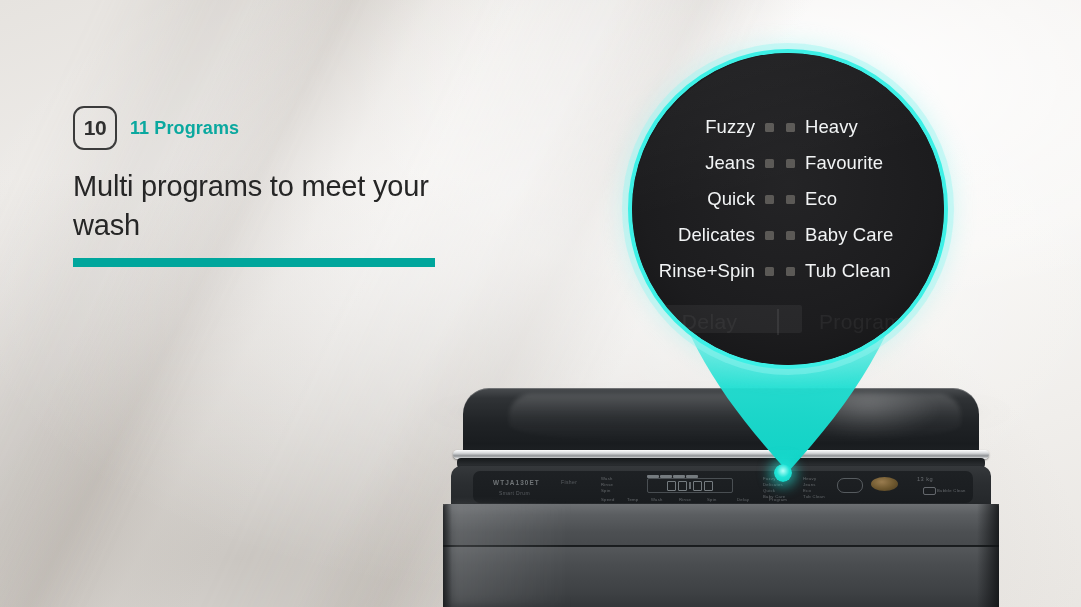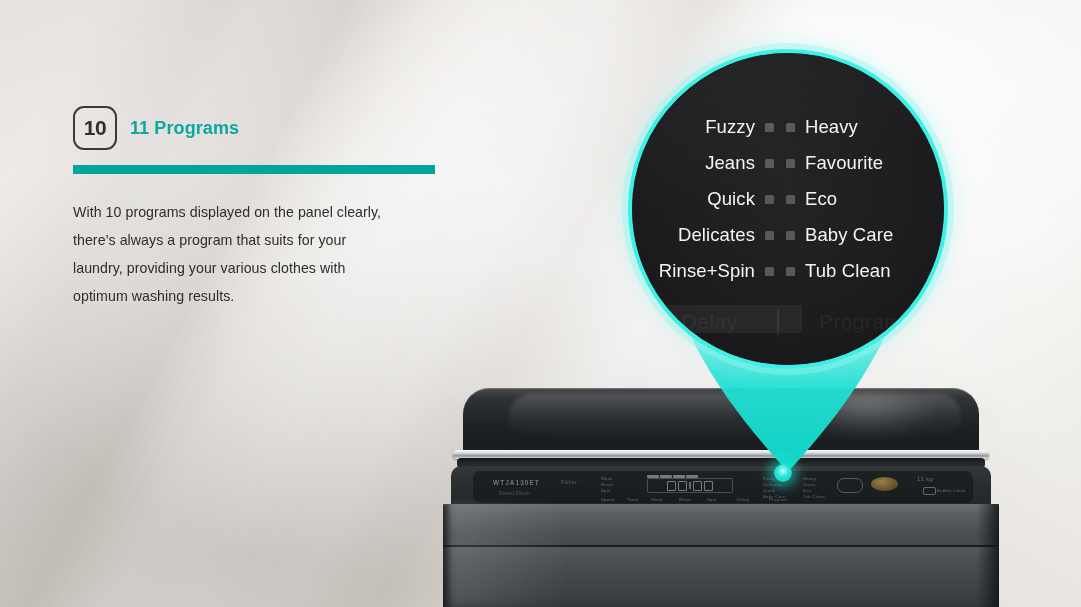--- a/index.html
+++ b/index.html
@@ -475,24 +475,24 @@
   <div class="bg-bands"></div>
   <div class="bg-vign"></div>
 
   <div class="left-col">
 
     <div class="eyebrow-row">
       <div class="num-badge">10</div>
       <div class="eyebrow-text">11 Programs</div>
     </div>
 
+    <div class="headline">Multi programs to meet your wash</div>
 
     <div class="rule"></div>
 
-    <div class="body-copy">With 10 programs displayed on the panel clearly, there’s always a program that suits for your laundry, providing your various clothes with optimum washing results.</div>
   </div>
 
   <div class="machine-shadow"></div>
 
   <div class="machine">
     <div class="lid">
       <div class="lid-gloss"></div>
       <div class="lid-shine"></div>
     </div>
     <div class="chrome"></div>

